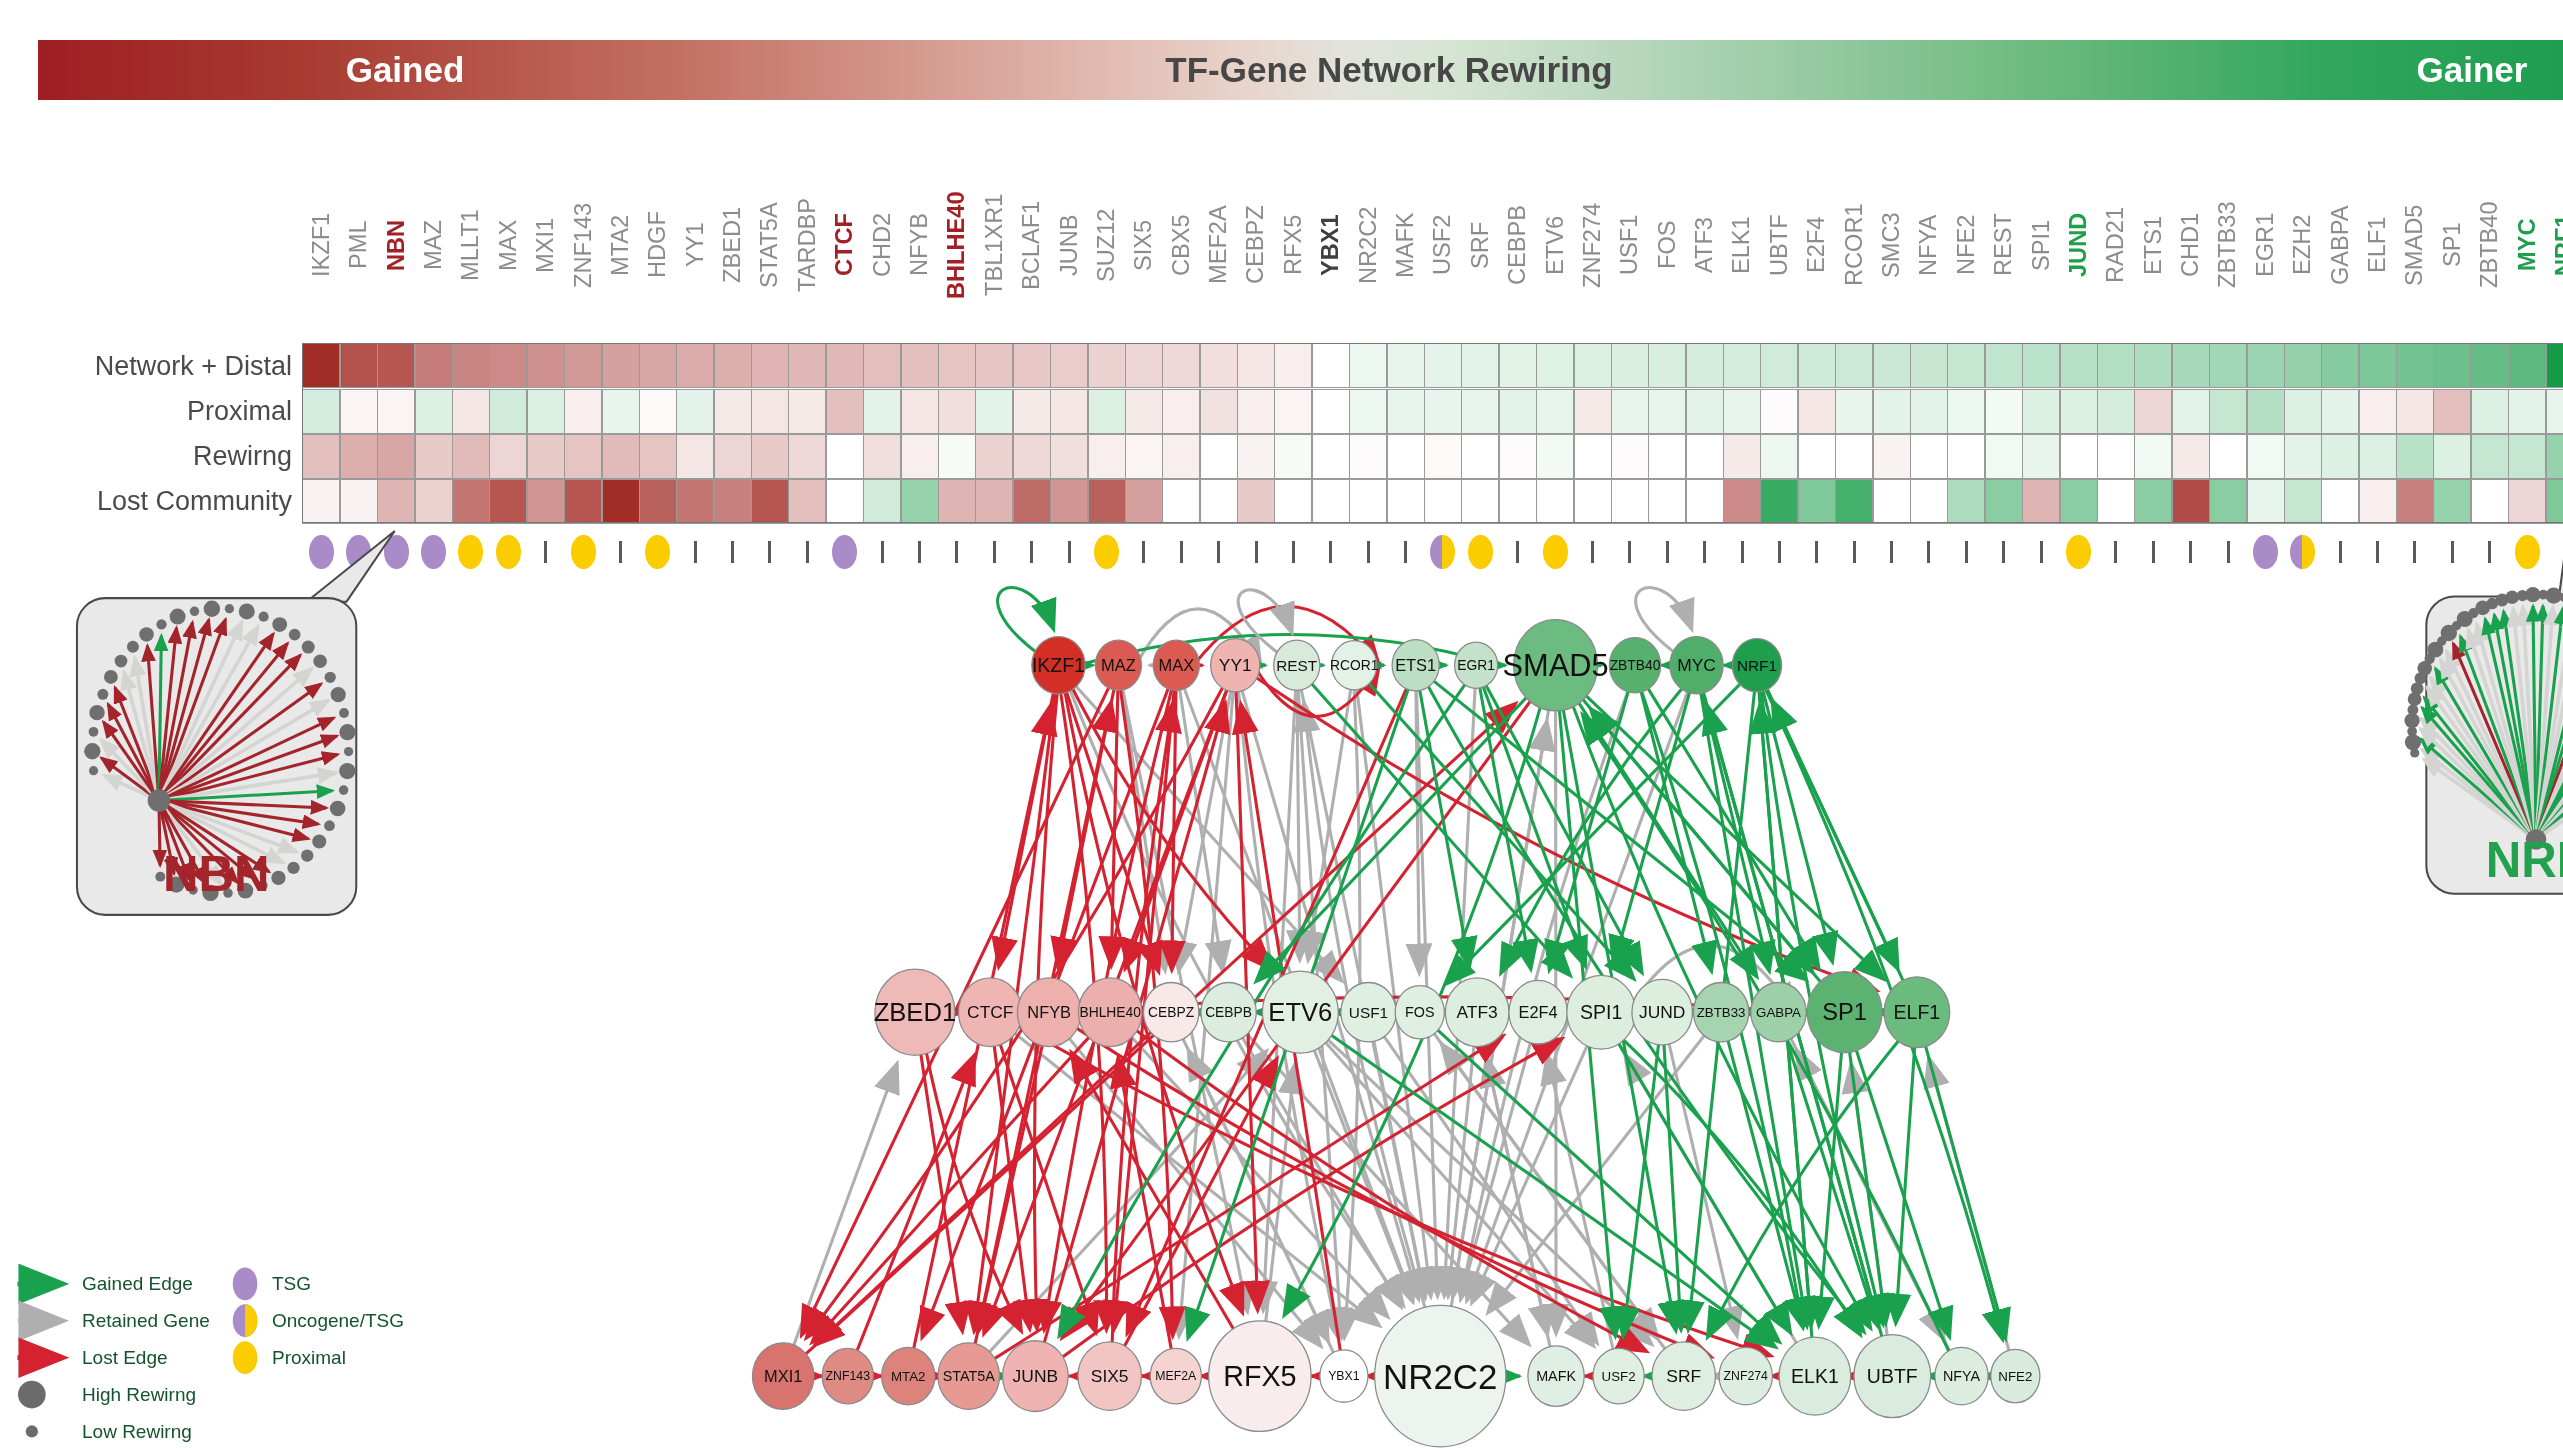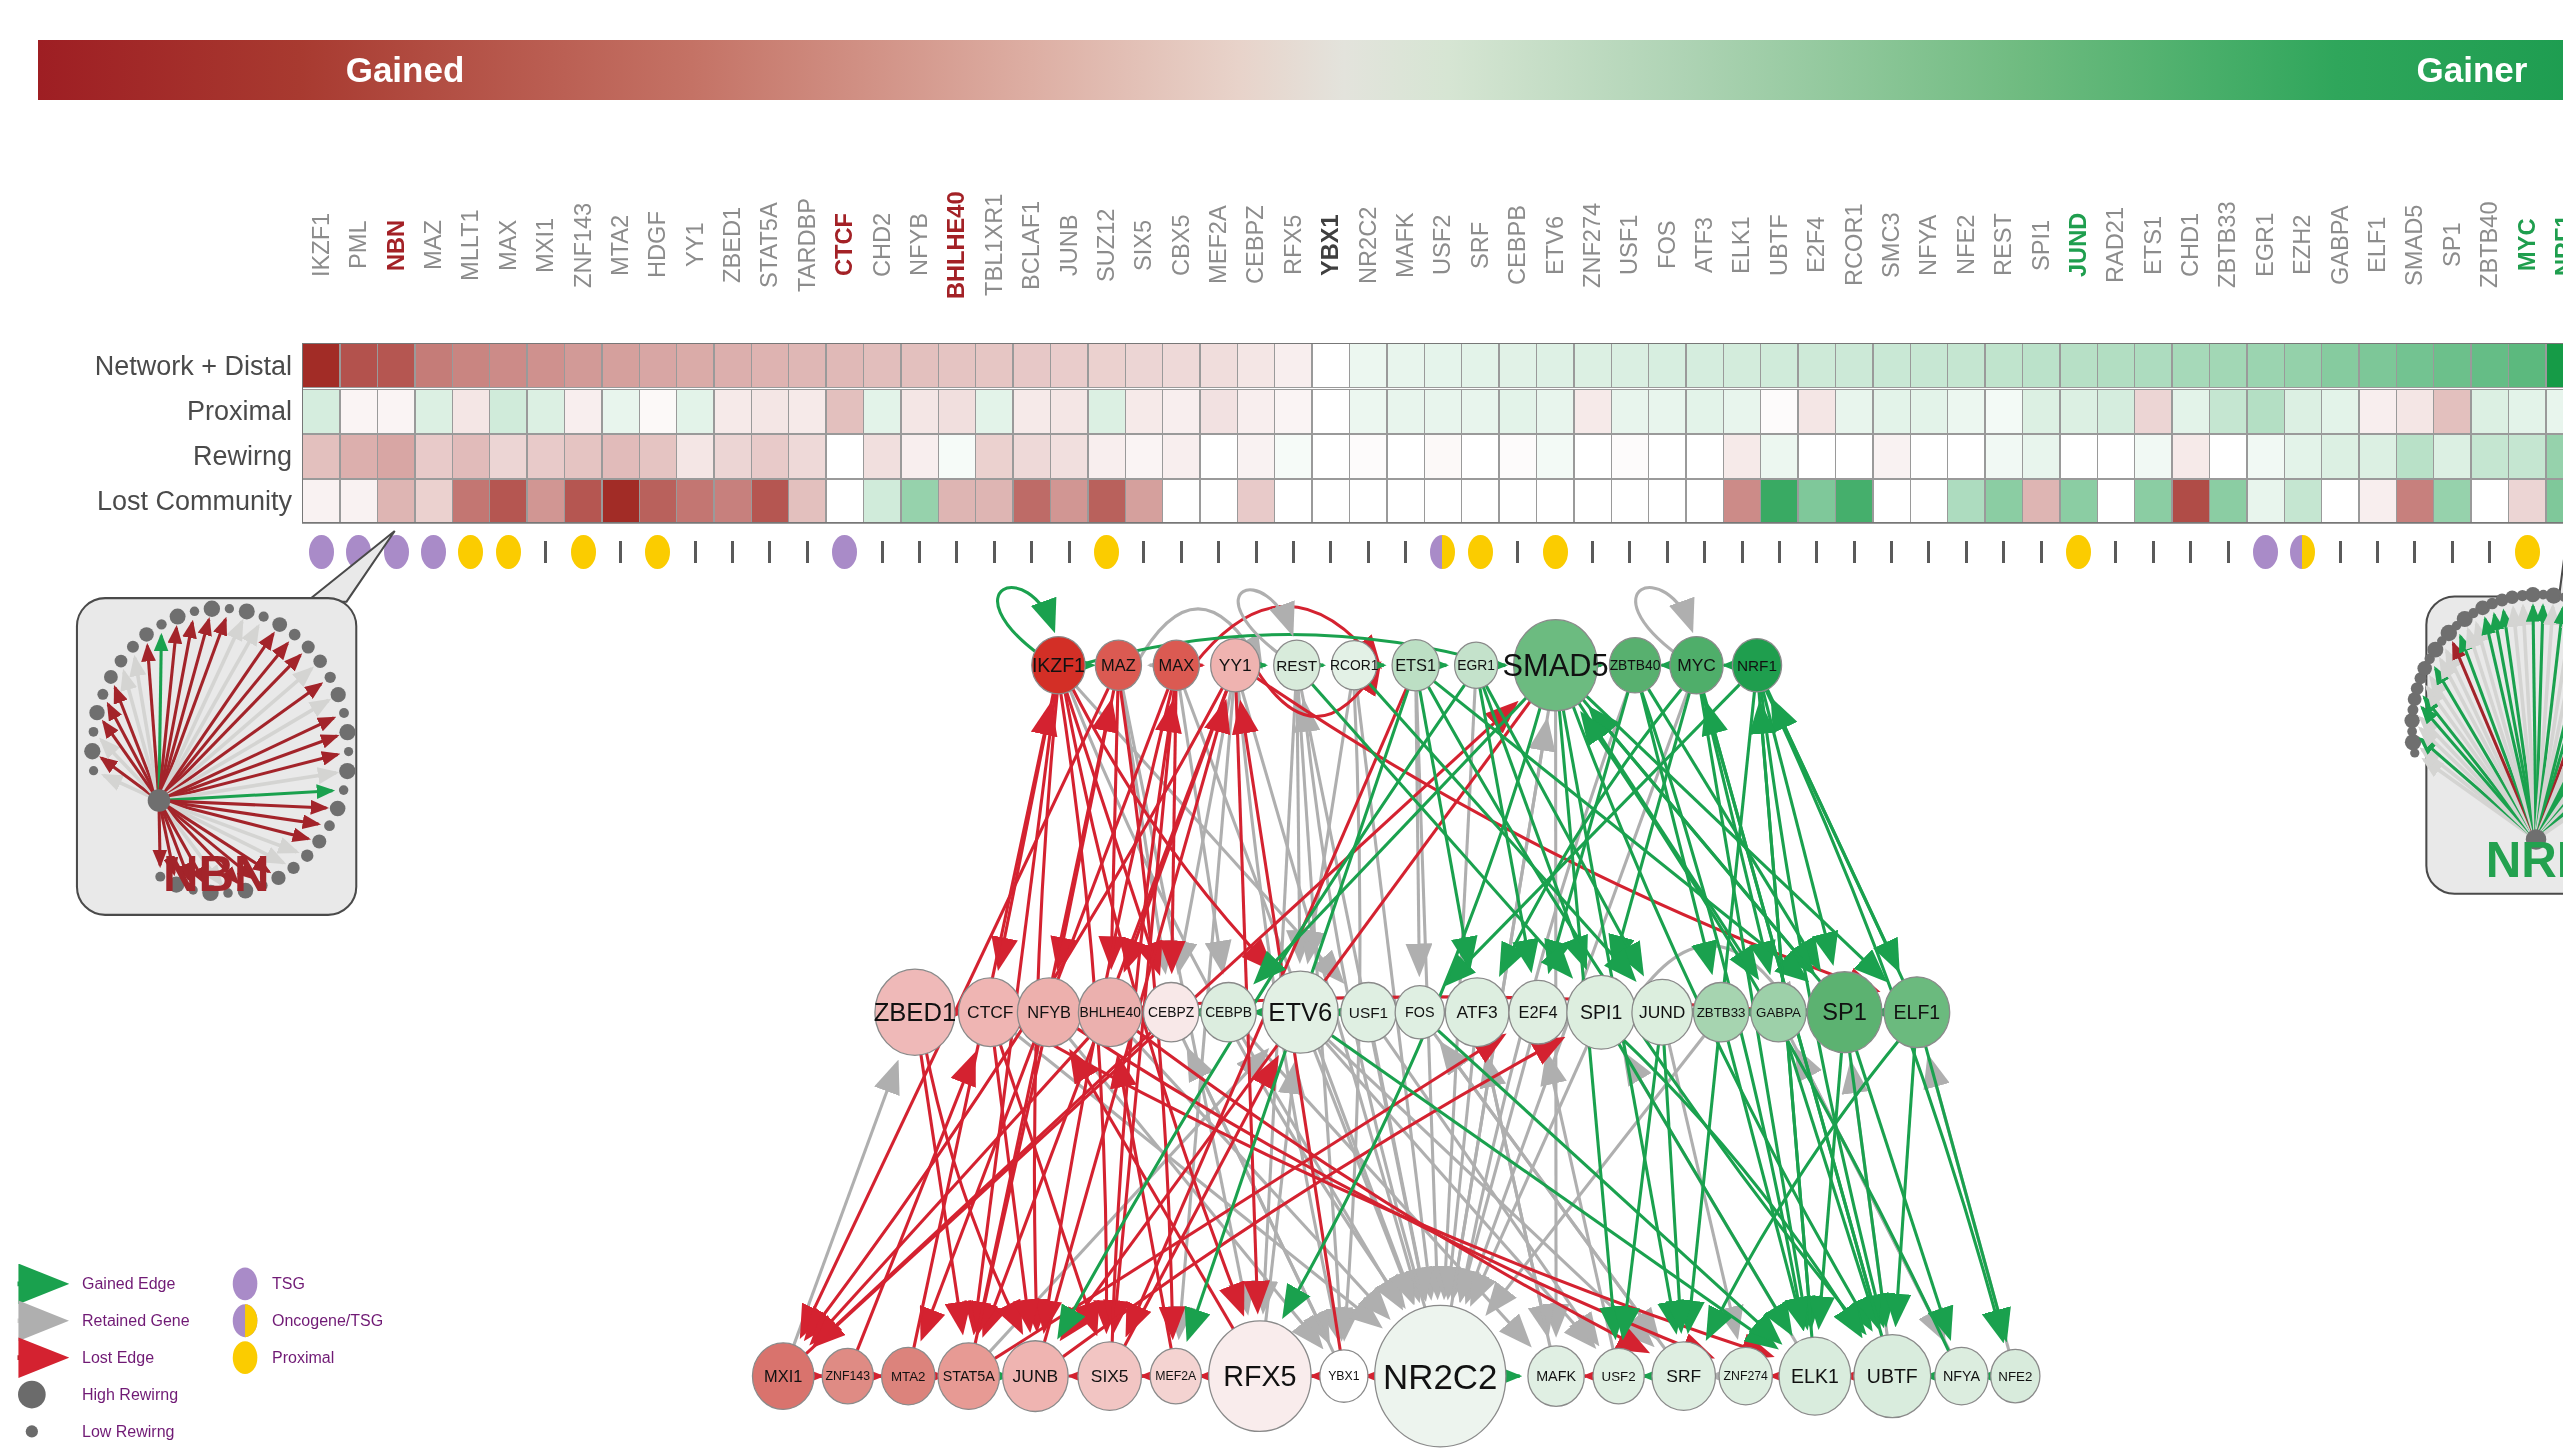--- a/index.html
+++ b/index.html
@@ -18,34 +18,35 @@
     transform:translateY(-50%);}
   .hm-collabel{position:absolute;display:flex;align-items:flex-end;justify-content:center;
     writing-mode:vertical-rl;transform:rotate(180deg);font-size:23.6px;color:#8C8C8C;
     white-space:nowrap;}
   .hm-collabel.red{color:#A32126;font-weight:bold;}
   .hm-collabel.dark{color:#3F3F3F;font-weight:bold;}
   .hm-collabel.green{color:#1F9E4E;font-weight:bold;}
   .dot{position:absolute;border-radius:50%;}
   .tickmark{position:absolute;background:#5a5a5a;}
   
-  .legend-label{position:absolute;font-size:16px;color:#701a75;transform:translateY(-50%);white-space:nowrap;}
+  .legend-label{position:absolute;font-size:19px;color:#14532d;transform:translateY(-50%);white-space:nowrap;}
   
   #netsvg{position:absolute;left:0;top:0;}
 </style>
 </head>
 <body>
 
 <div id="page">
 
   <div id="banner-band"></div>
   <svg id="banner-arrowhead" viewBox="0 0 5379 300" width="2757" height="154">
     <polygon points="5170,16 5372,136 5170,256" id="bannerhead" fill="#189A4D"></polygon>
   </svg>
   <div class="banner-text" style="left:405px;color:#fff">Gained</div>
+  <div class="banner-text" style="left: 1389px; color: rgb(71, 71, 71);" id="banner-title">TF-Gene Network Rewiring</div>
   <div class="banner-text" style="left:2472px;color:#fff">Gainer</div>
 
   <div id="heatmap">
       <div class="hm-rowlabel" style="left: 5.1px; top: 366px;">Network + Distal</div>
       <div class="hm-rowlabel" style="left: 5.1px; top: 411px;">Proximal</div>
       <div class="hm-rowlabel" style="left: 5.1px; top: 456px;">Rewirng</div>
       <div class="hm-rowlabel" style="left: 5.1px; top: 501px;">Lost Community</div>
       <div class="hm-cell" style="left: 302px; top: 343px; width: 38px; height: 45px; background: rgb(162, 44, 38);"></div>
       <div class="hm-cell" style="left: 340px; top: 343px; width: 38px; height: 45px; background: rgb(179, 82, 77);"></div>
       <div class="hm-cell" style="left: 377px; top: 343px; width: 38px; height: 45px; background: rgb(181, 86, 81);"></div>

